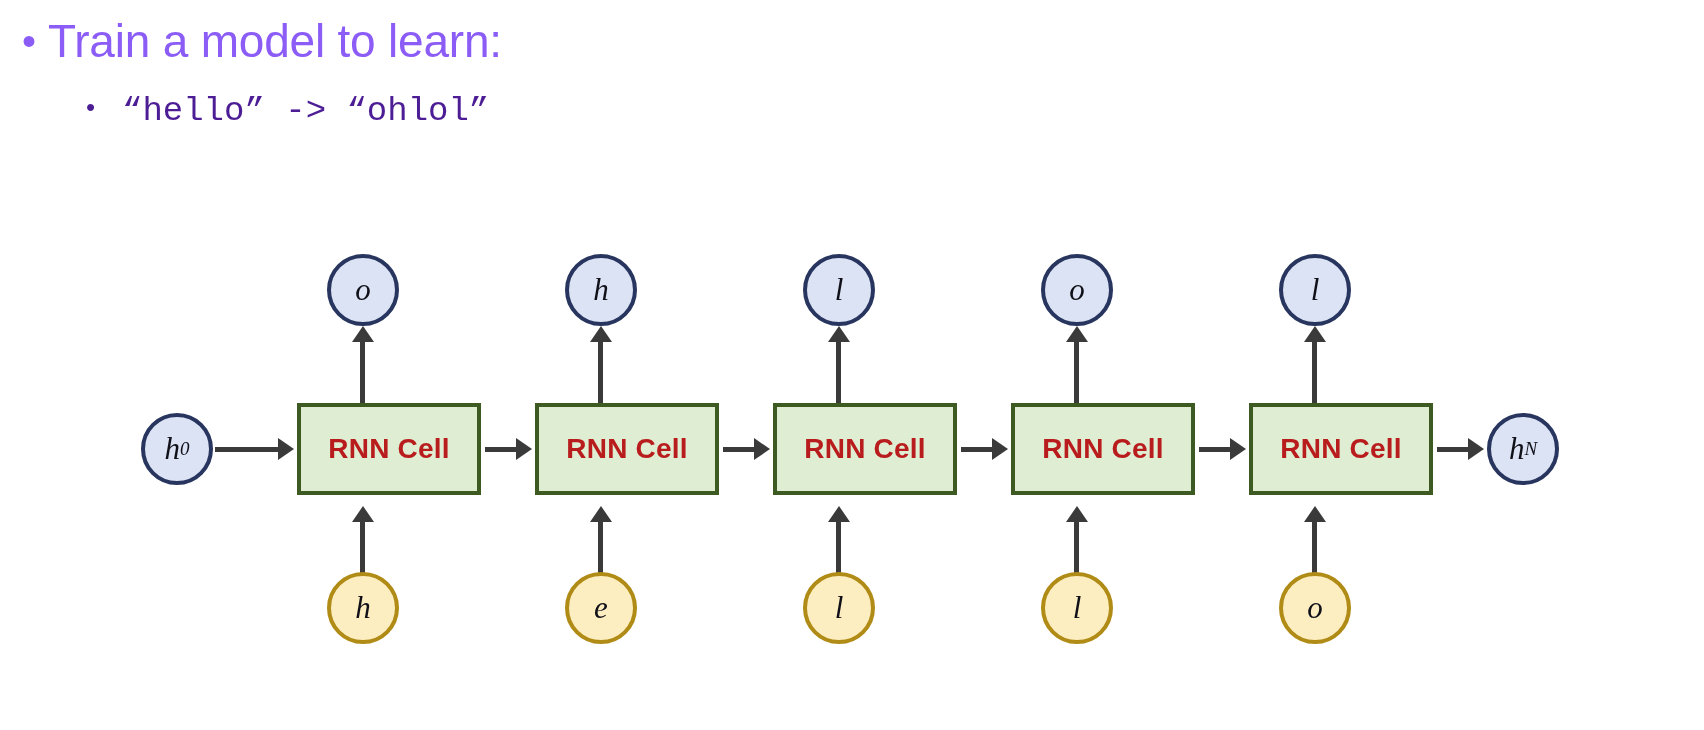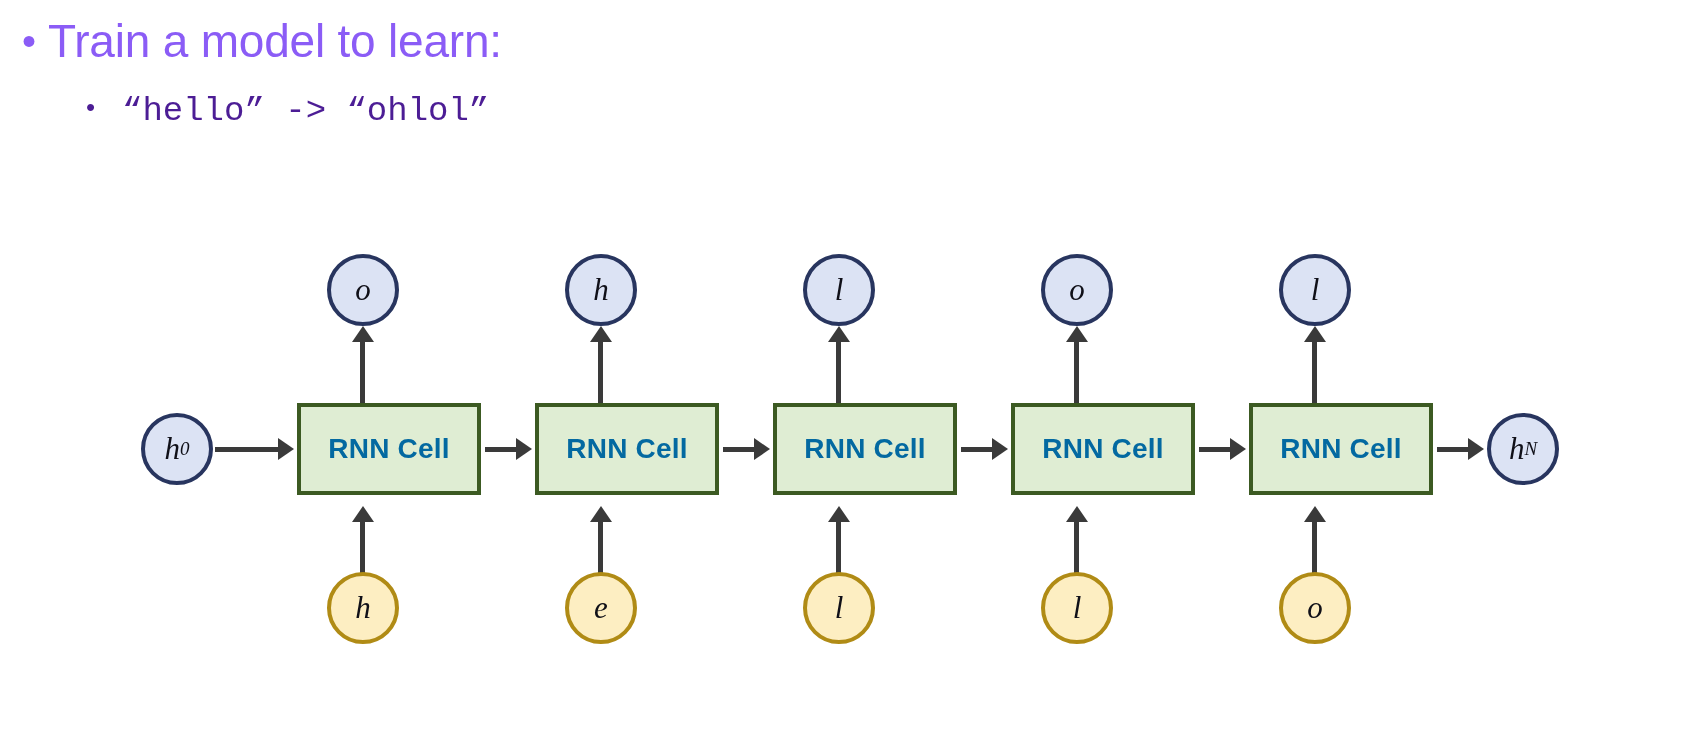--- a/index.html
+++ b/index.html
@@ -105,21 +105,21 @@
   }
 
   
   .cell-box {
     width: 184px;
     height: 92px;
     background: #dfedd3;
     border: 4px solid #3c5a22;
     font-weight: bold;
     font-size: 28px;
-    color: #0369a1;
+    color: #b91c1c;
     letter-spacing: 0.2px;
   }
 
   
   .arrow {
     position: absolute;
     background: #3a3a3a;
   }
   .arrow-v {
     width: 5px;

